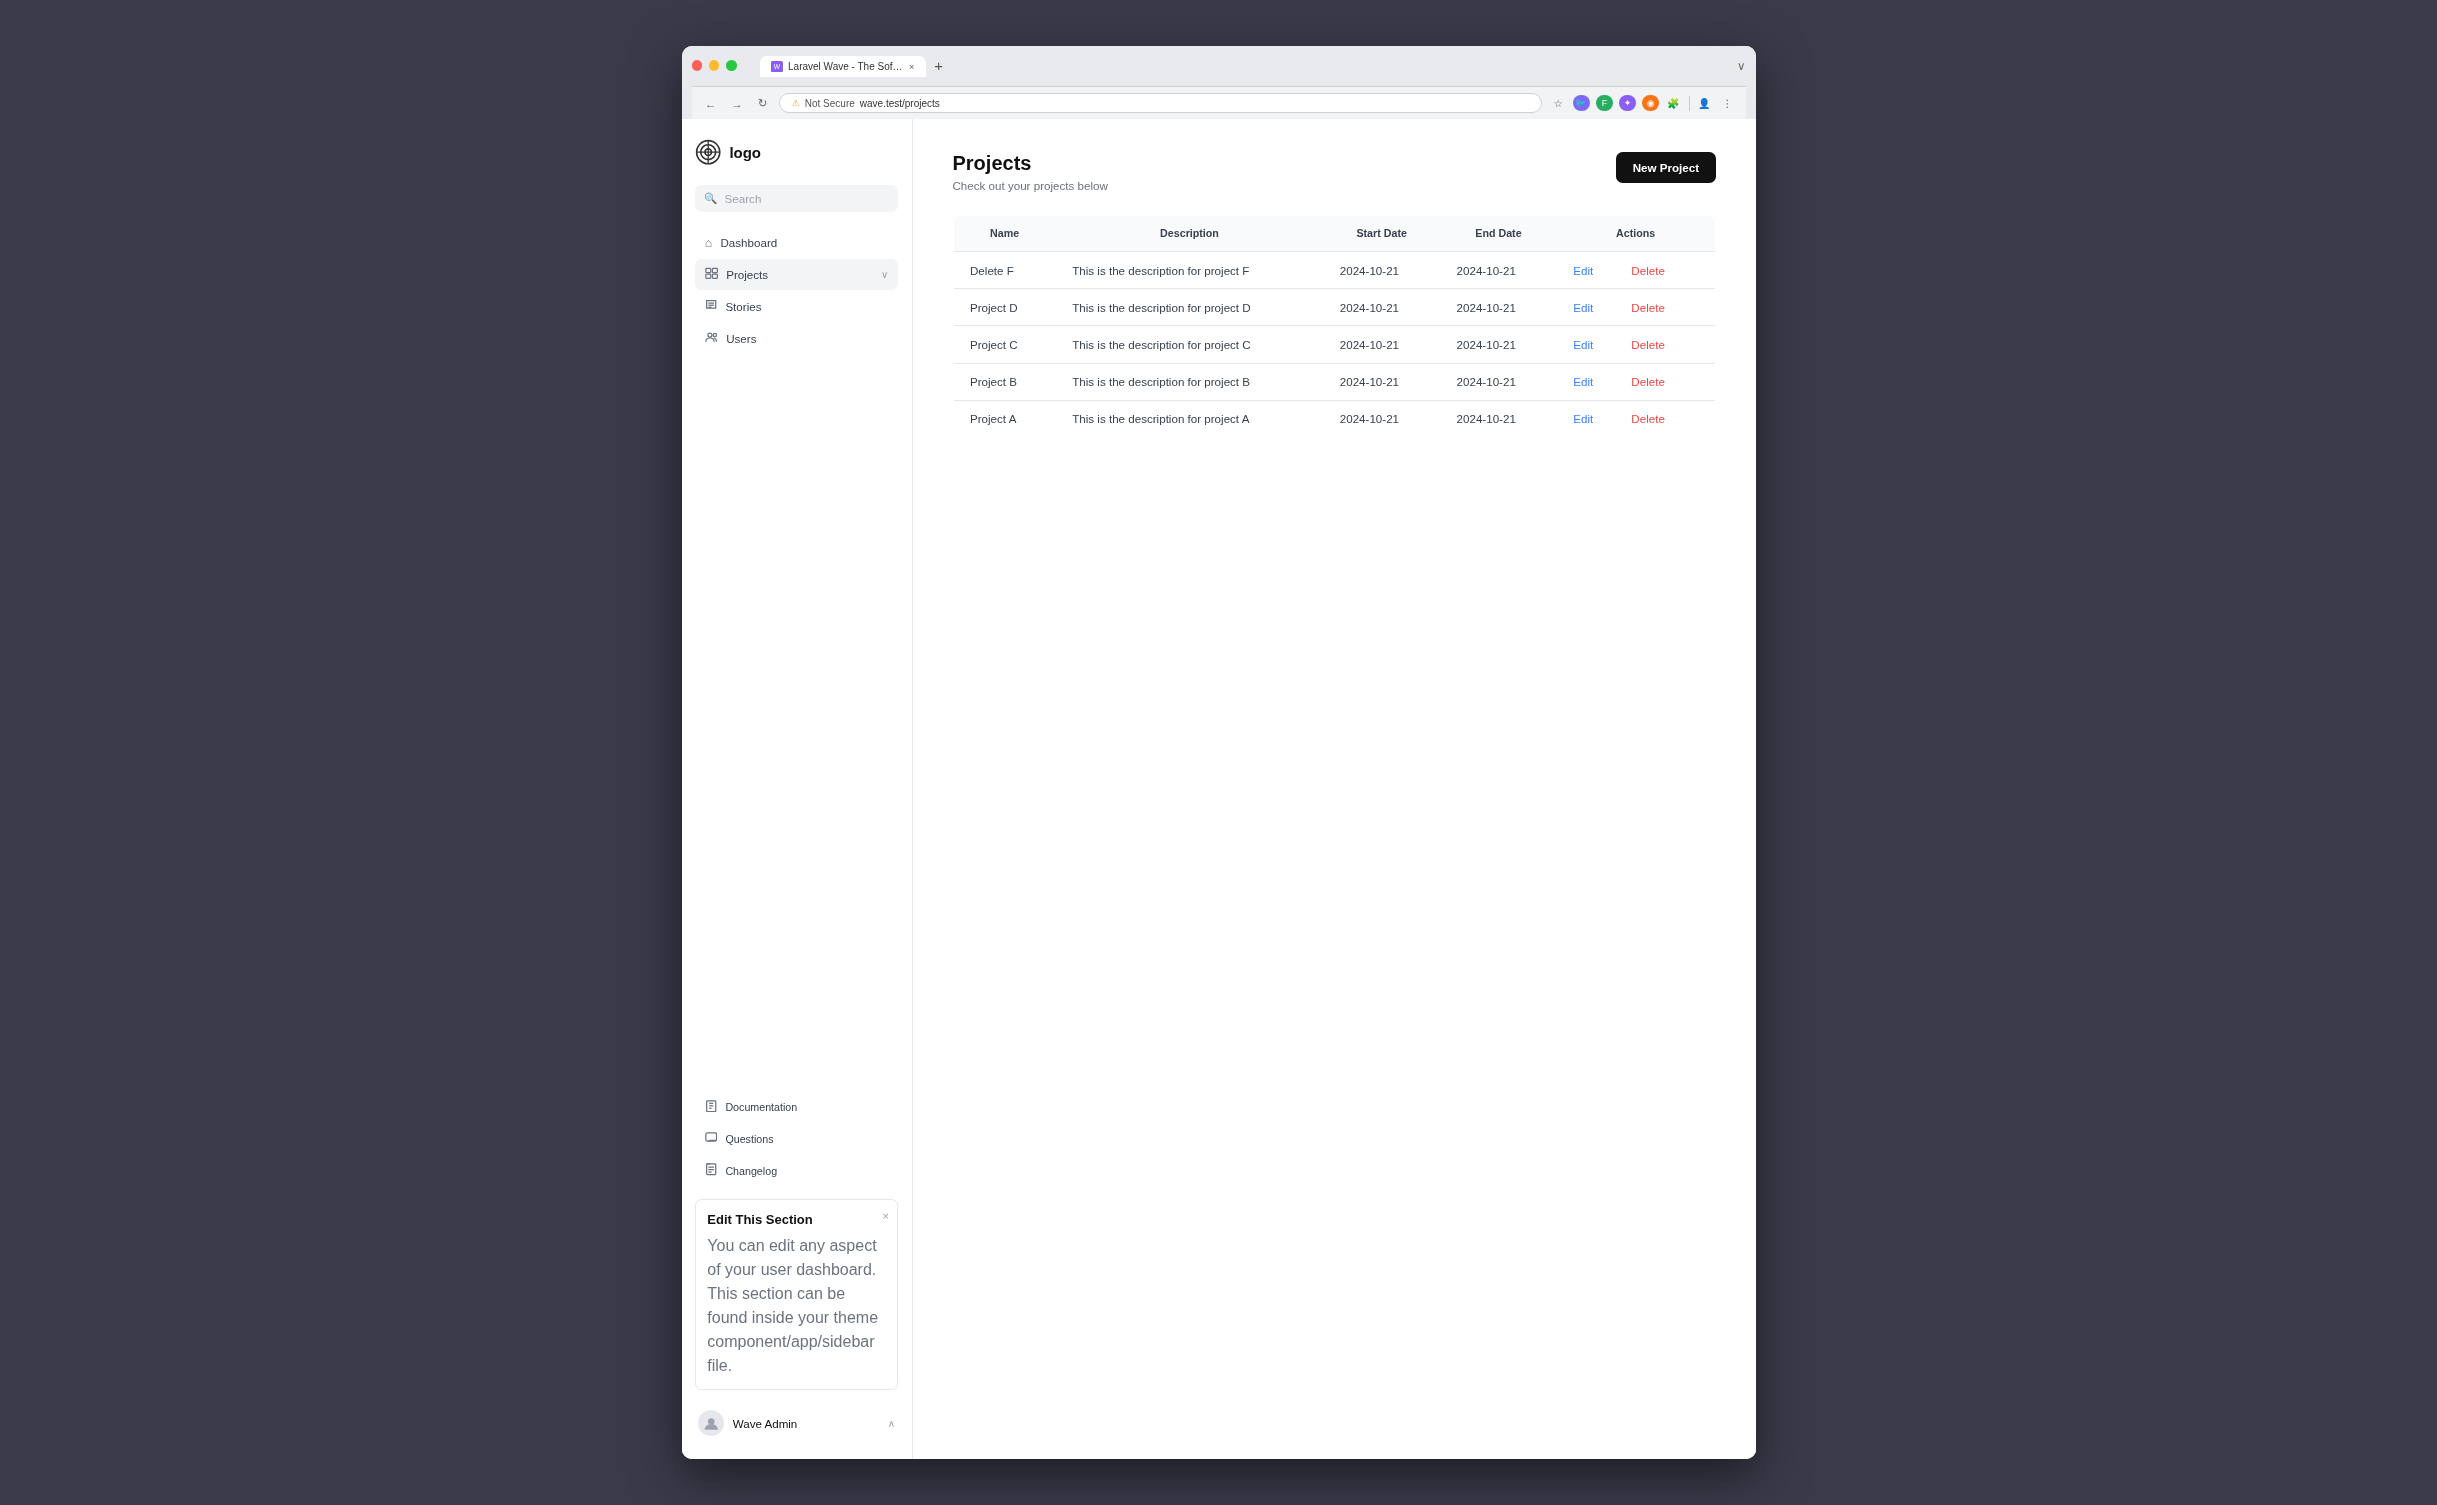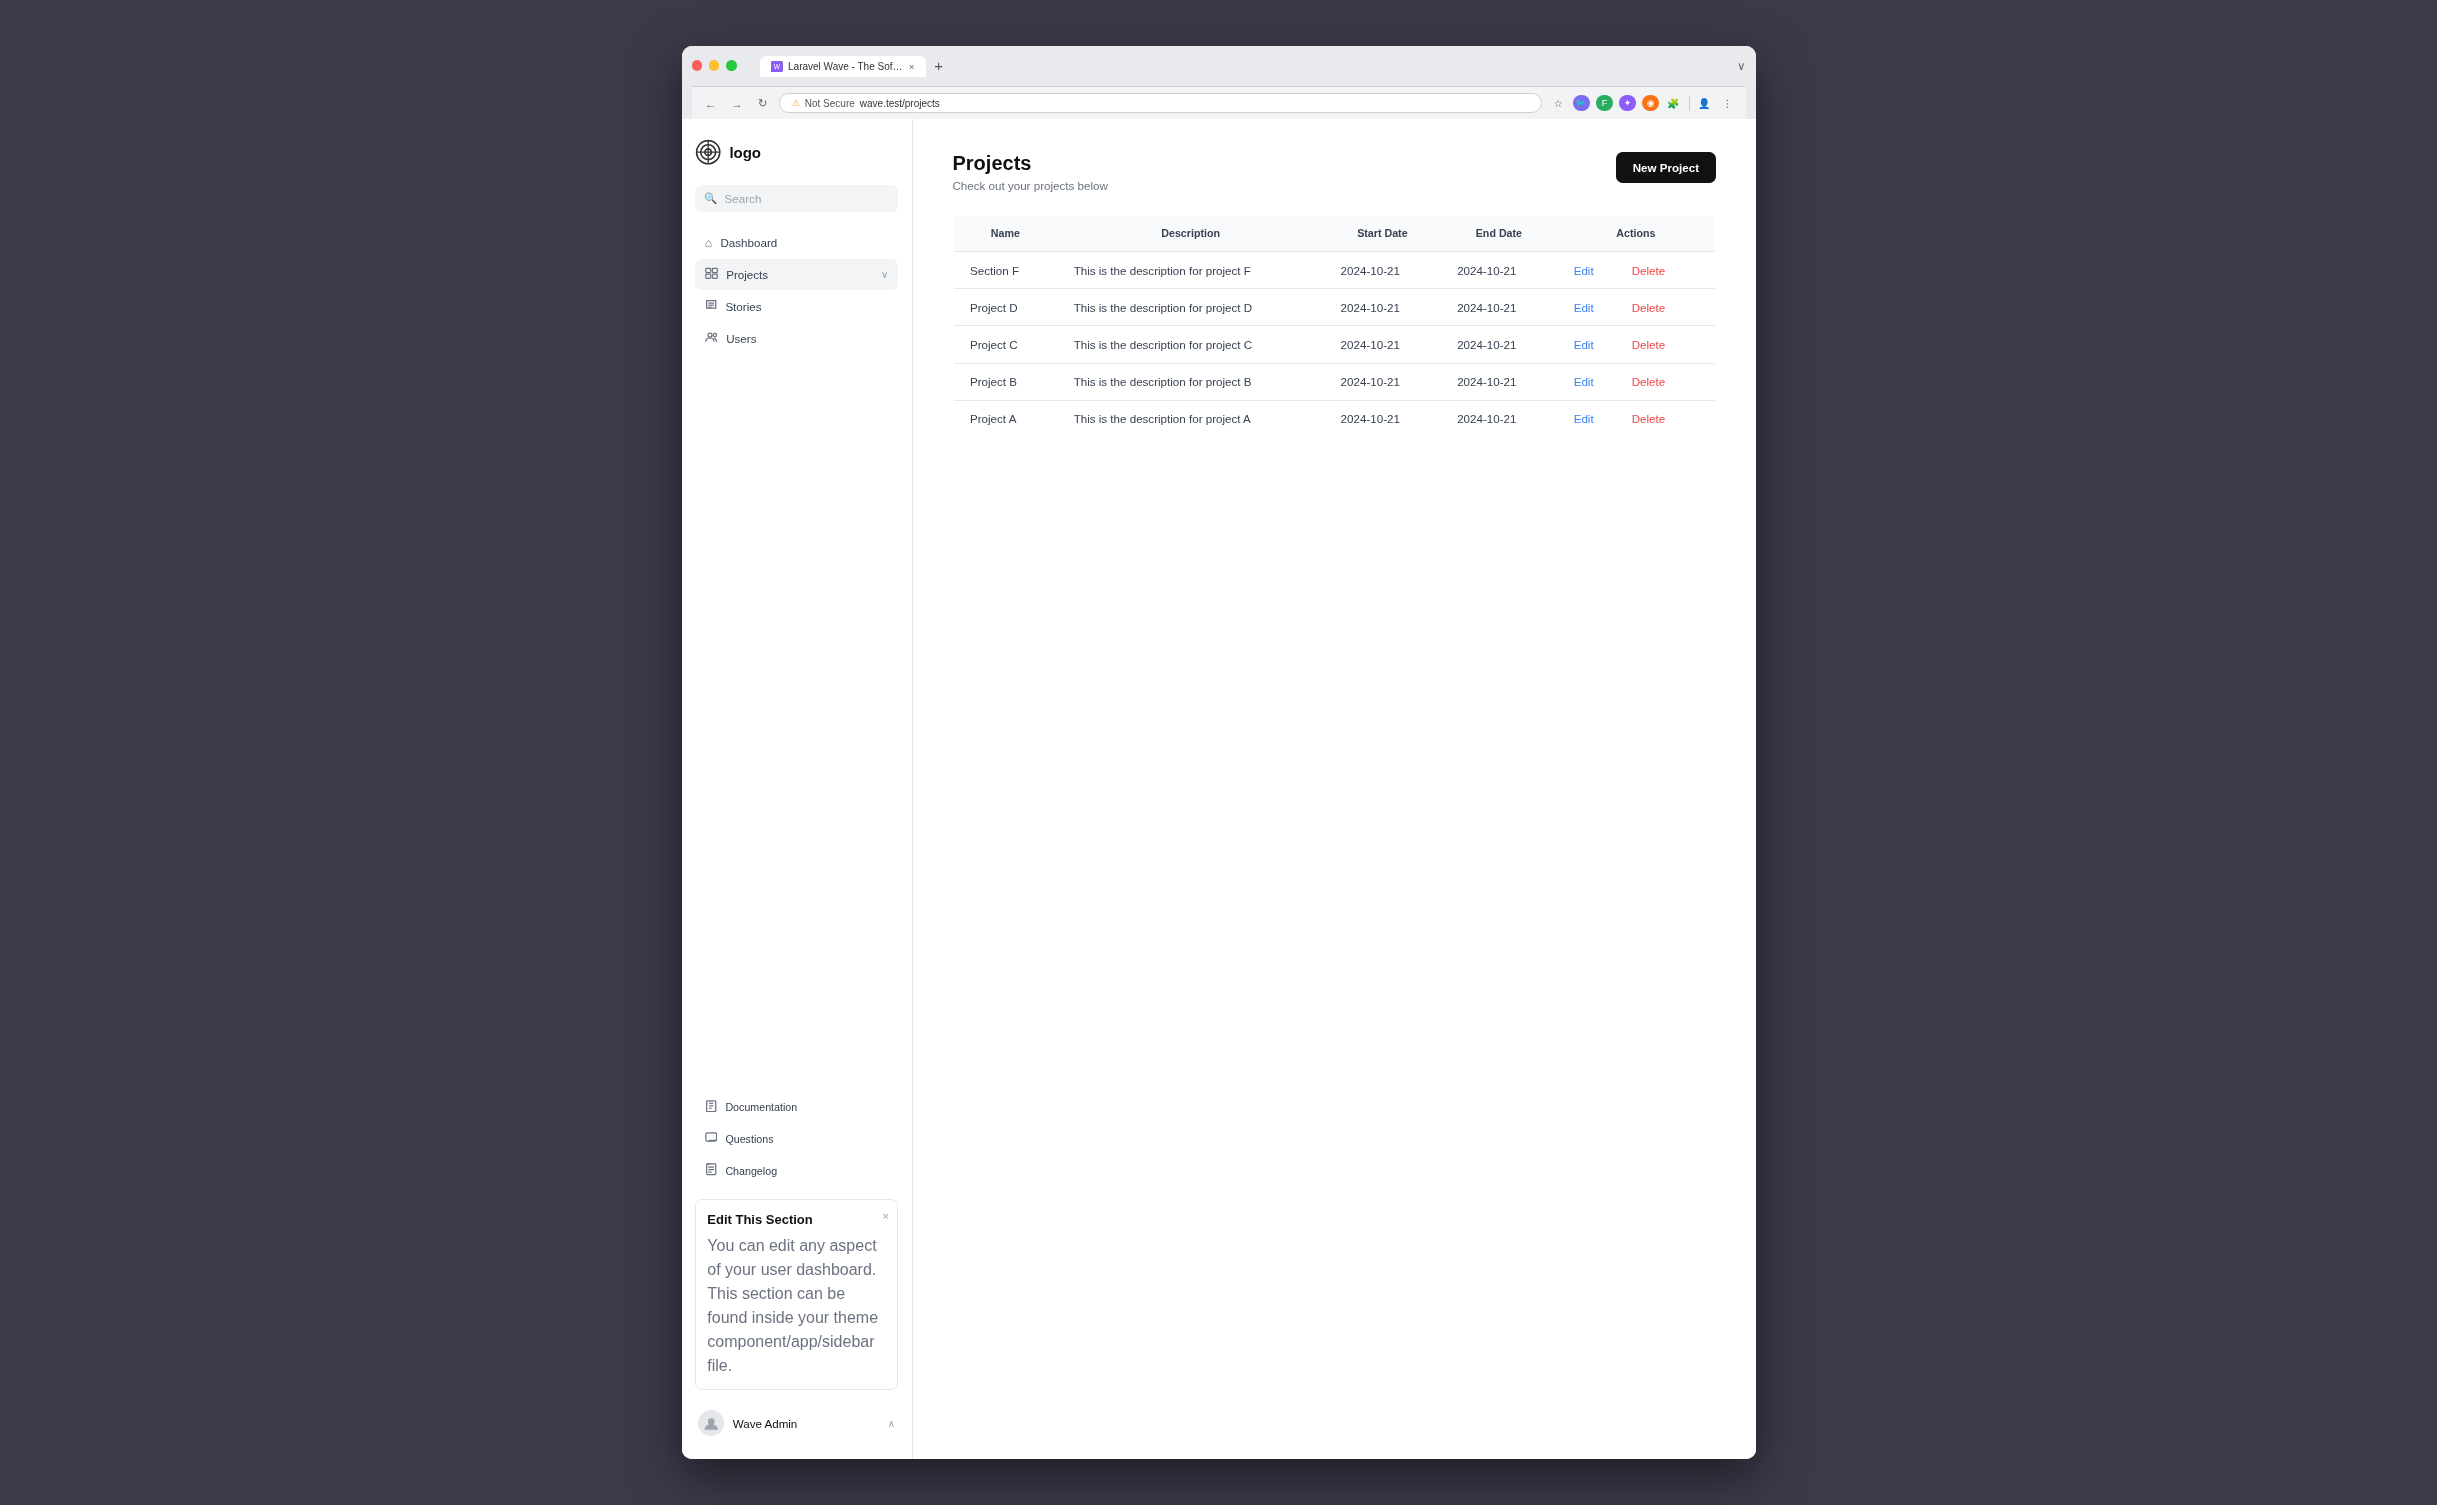--- a/index.html
+++ b/index.html
@@ -516,21 +516,21 @@
           <tr>
             <th>Name</th>
             <th>Description</th>
             <th>Start Date</th>
             <th>End Date</th>
             <th>Actions</th>
           </tr>
         </thead>
         <tbody id="projects-tbody">
         <tr>
-              <td>Section F</td>
+              <td>Delete F</td>
               <td>This is the description for project F</td>
               <td>2024-10-21</td>
               <td>2024-10-21</td>
               <td><a class="action-edit" href="#">Edit</a><a class="action-delete" href="#">Delete</a></td>
             </tr>
             <tr>
               <td>Project D</td>
               <td>This is the description for project D</td>
               <td>2024-10-21</td>
               <td>2024-10-21</td>

